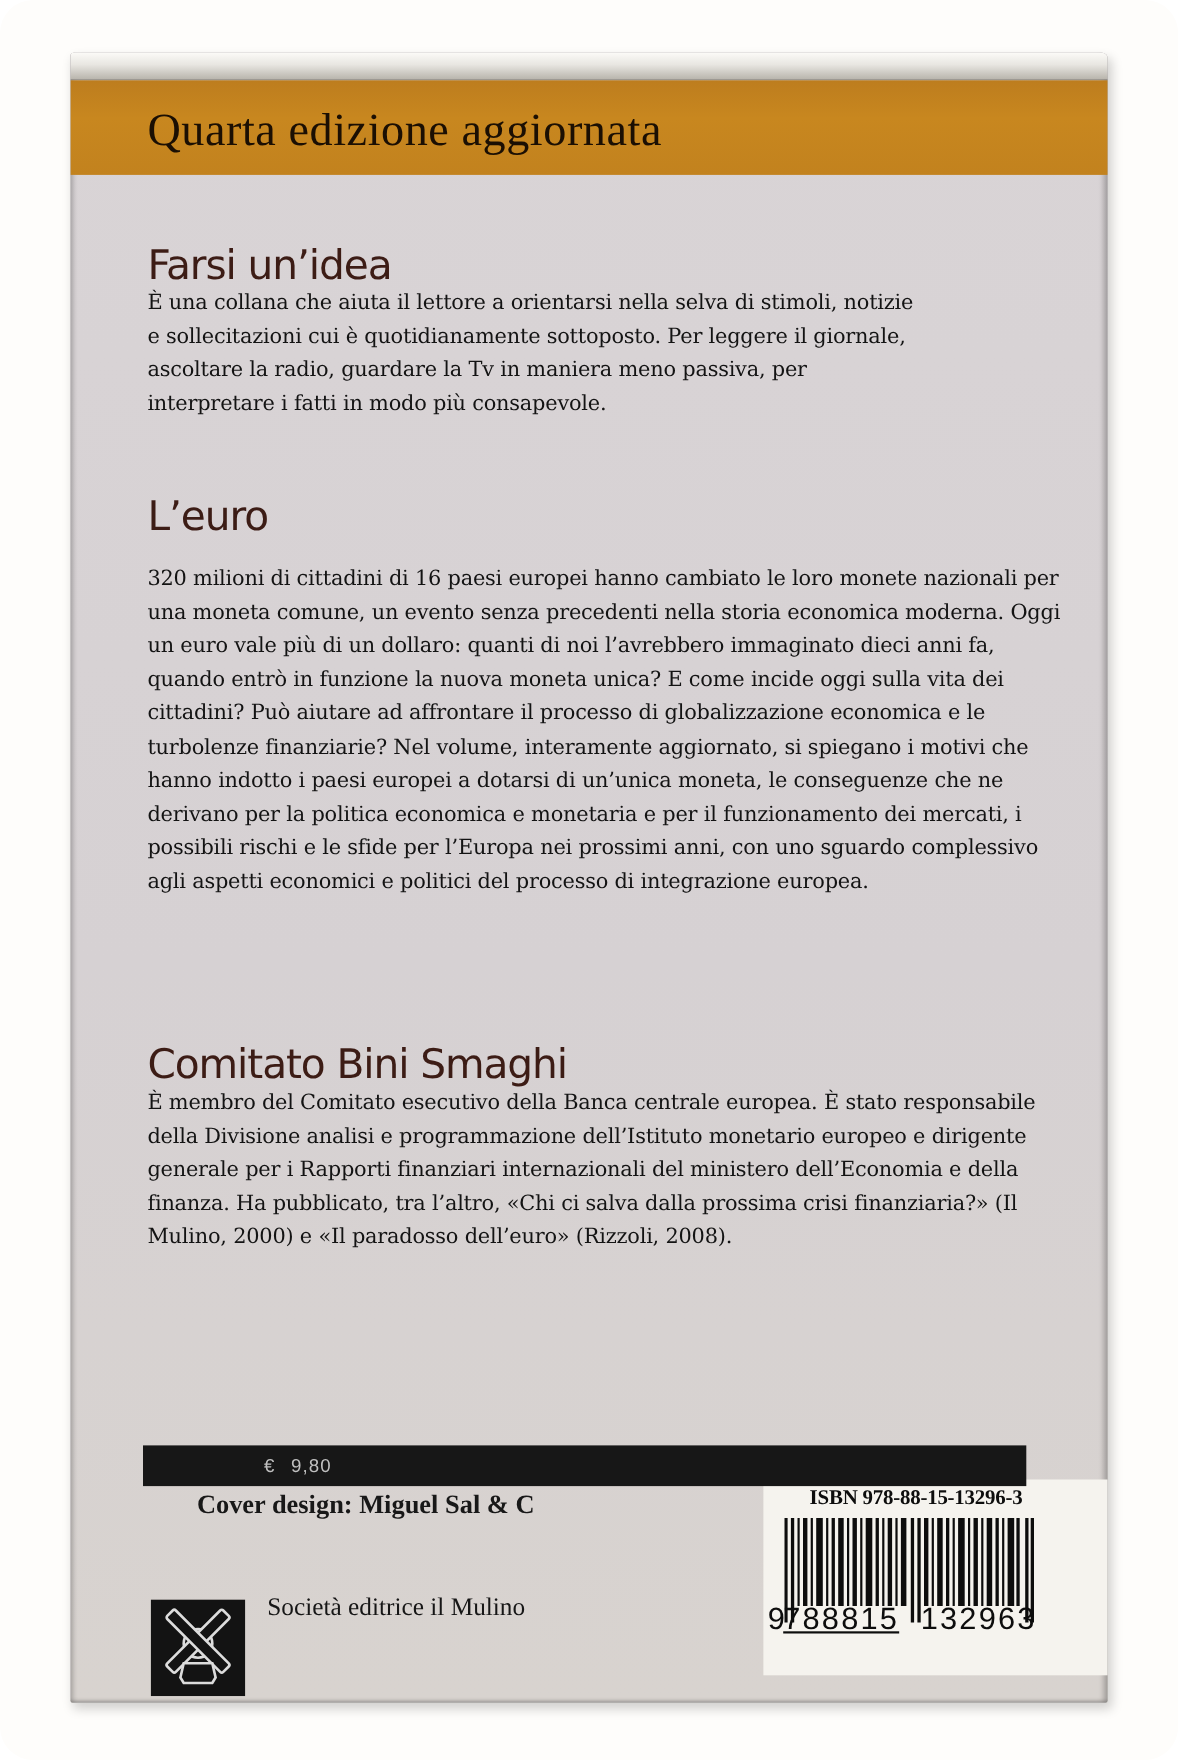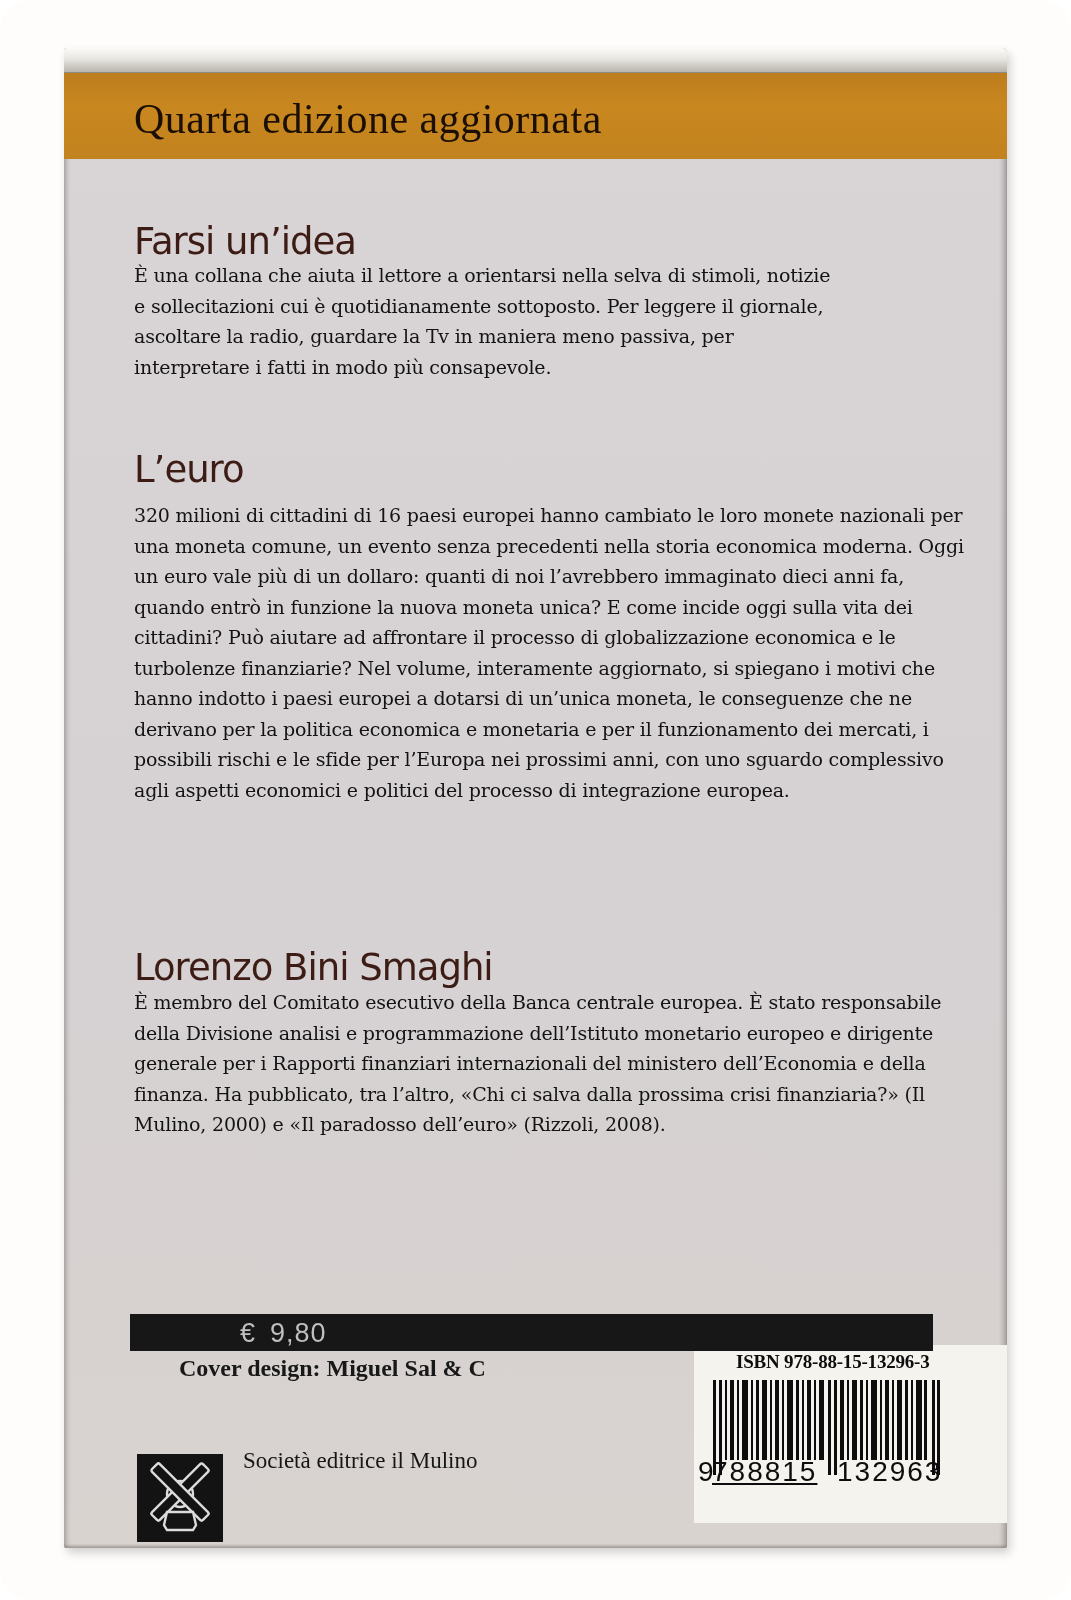--- a/index.html
+++ b/index.html
@@ -15,25 +15,25 @@
         border-bottom:1px solid #8f8c84;}
   .band{position:absolute;left:0;top:25px;right:0;height:86px;background:#c5841f;
         background:linear-gradient(180deg,#bd7d1e 0%,#c8871f 40%,#c2821e 100%);}
   .band-text{position:absolute;left:70px;top:0;height:86px;line-height:92px;
         font-family:"Liberation Serif",serif;font-size:42px;color:#1b0f03;letter-spacing:.5px;}
   .heading{position:absolute;left:70px;font-family:"DejaVu Sans",sans-serif;font-weight:normal;
         font-size:37px;color:#3c1c15;letter-spacing:-1px;white-space:nowrap;}
   .body-text{position:absolute;left:70px;font-family:"DejaVu Serif",serif;font-size:19px;
         line-height:30.5px;color:#131313;letter-spacing:-.2px;text-align:left;}
   .h1{top:172px}.p1{top:212px;width:700px}
-  .h2{top:400px}.p2{top:452px;width:840px}
+  .h2{top:400px}.p2{top:463px;width:840px}
   .h3{top:898px}.p3{top:939px;width:845px}
   .price-bar{position:absolute;left:66px;top:1266px;width:803px;height:37px;background:#171717;z-index:4;}
   .price-text{position:absolute;left:110px;top:0;height:37px;line-height:38px;
-        font-family:"Liberation Sans",sans-serif;font-size:27px;color:#bfbfbf;letter-spacing:1px;}
+        font-family:"Liberation Sans",sans-serif;font-size:17px;color:#bfbfbf;letter-spacing:1px;}
   .price-text .amt{margin-left:14px;}
   .cover-credit{position:absolute;left:115px;top:1307px;font-family:"Liberation Serif",serif;
         font-weight:bold;font-size:24px;color:#181818;z-index:4;}
   .isbn-panel{position:absolute;left:630px;top:1297px;width:313px;height:178px;
         background:#f5f3ee;z-index:2;}
   .isbn-label{position:absolute;left:648px;top:1303px;width:300px;
         font-family:Liberation Serif, serif;font-weight:bold;font-size:19px;
         letter-spacing:-.2px;color:#0d0d0d;z-index:5;margin-left:24px;}
   .barcode{position:absolute;left:634px;top:1332px;width:244px;height:118px;z-index:5;}
   .barcode svg{position:absolute;left:15px;top:0;}
@@ -57,21 +57,21 @@
     <div class="band">
       <div class="band-text">Quarta edizione aggiornata</div>
     </div>
 
     <div class="heading h1">Farsi un’idea</div>
     <div class="body-text p1">È una collana che aiuta il lettore a orientarsi nella selva di stimoli, notizie e sollecitazioni cui è quotidianamente sottoposto. Per leggere il giornale, ascoltare la radio, guardare la Tv in maniera meno passiva, per interpretare i fatti in modo più consapevole.</div>
 
     <div class="heading h2">L’euro</div>
     <div class="body-text p2">320 milioni di cittadini di 16 paesi europei hanno cambiato le loro monete nazionali per una moneta comune, un evento senza precedenti nella storia economica moderna. Oggi un euro vale più di un dollaro: quanti di noi l’avrebbero immaginato dieci anni fa, quando entrò in funzione la nuova moneta unica? E come incide oggi sulla vita dei cittadini? Può aiutare ad affrontare il processo di globalizzazione economica e le turbolenze finanziarie? Nel volume, interamente aggiornato, si spiegano i motivi che hanno indotto i paesi europei a dotarsi di un’unica moneta, le conseguenze che ne derivano per la politica economica e monetaria e per il funzionamento dei mercati, i possibili rischi e le sfide per l’Europa nei prossimi anni, con uno sguardo complessivo agli aspetti economici e politici del processo di integrazione europea.</div>
 
-    <div class="heading h3">Lorenzo Bini Smaghi</div>
+    <div class="heading h3">Comitato Bini Smaghi</div>
     <div class="body-text p3">È membro del Comitato esecutivo della Banca centrale europea. È stato responsabile della Divisione analisi e programmazione dell’Istituto monetario europeo e dirigente generale per i Rapporti finanziari internazionali del ministero dell’Economia e della finanza. Ha pubblicato, tra l’altro, «Chi ci salva dalla prossima crisi finanziaria?» (Il Mulino, 2000) e «Il paradosso dell’euro» (Rizzoli, 2008).</div>
 
     <div class="isbn-panel"></div>
 
     <div class="price-bar">
       <div class="price-text">
         <span>€</span><span class="amt">9,80</span>
       </div>
     </div>
 

